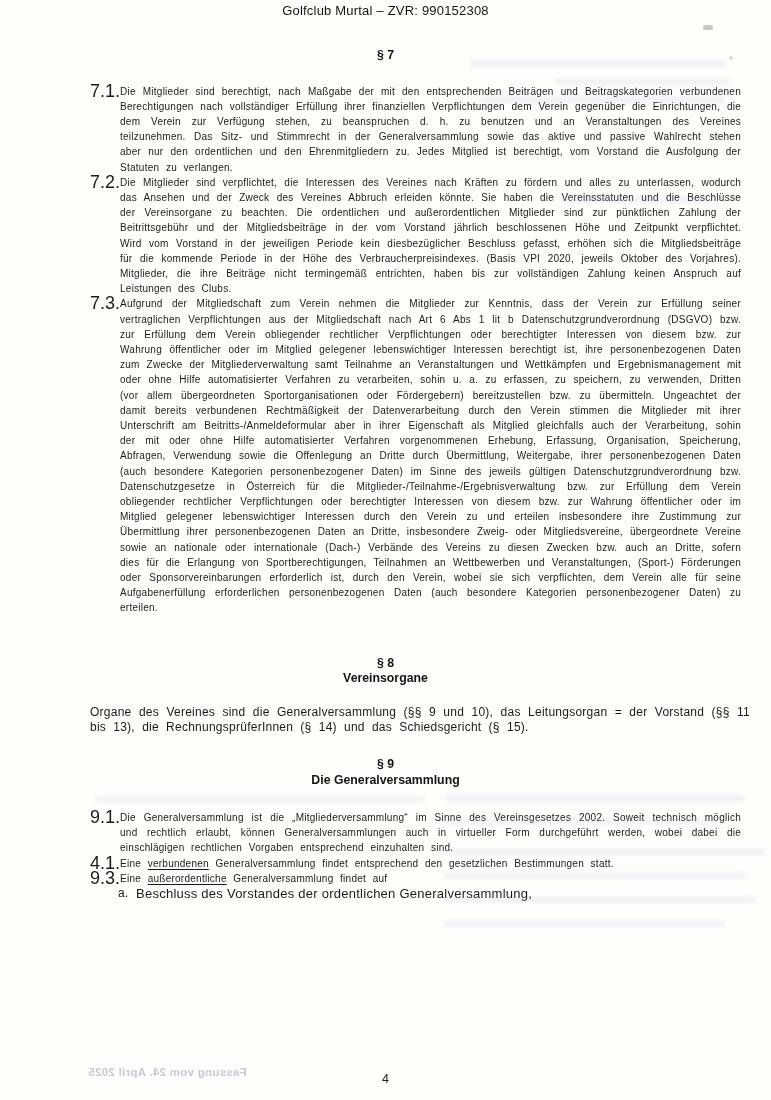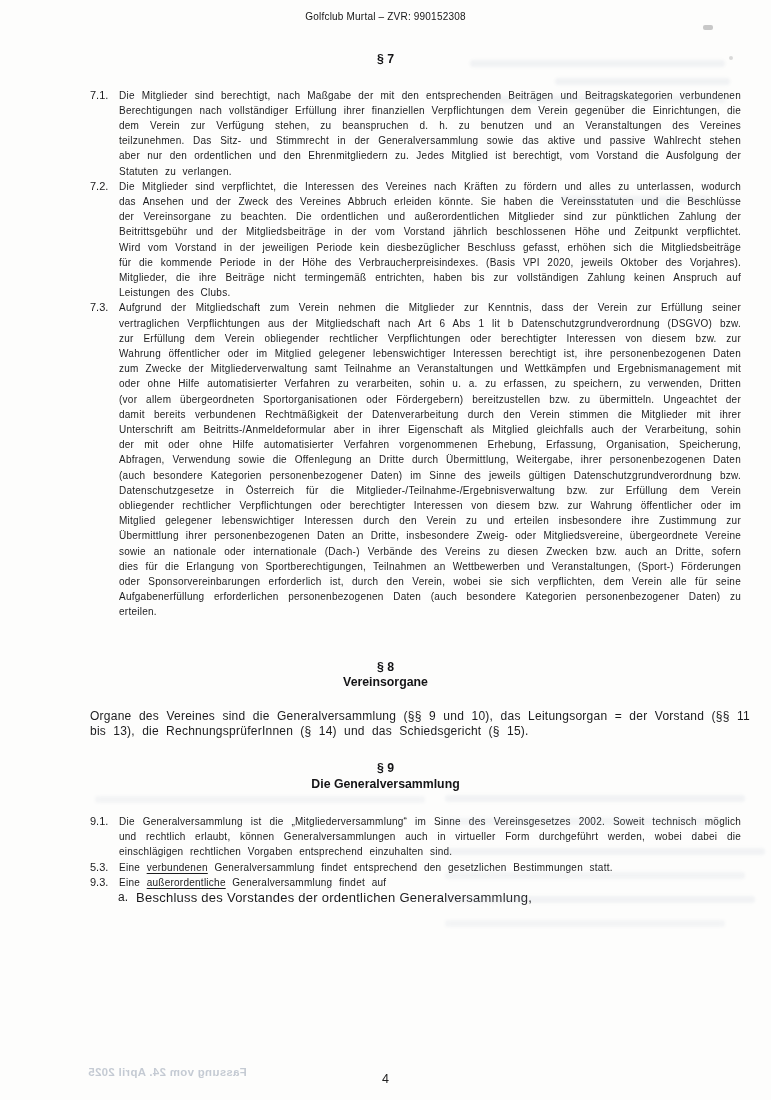--- a/index.html
+++ b/index.html
@@ -8,42 +8,42 @@
     position: relative;
     width: 771px;
     height: 1100px;
     margin: 0 auto;
     background: #fdfdfc;
     color: #1b1b1d;
     font-family: "Liberation Sans", sans-serif;
     overflow: hidden;
   }
   .doc-header {
-    padding-top: 11px;
+    padding-top: 3px;
     text-align: center;
-    font-size: 10px;
+    font-size: 13px;
     letter-spacing: 0.2px;
     color: #151515;
   }
   .sec-head {
     text-align: center;
     font-weight: bold;
     font-size: 12.3px;
     line-height: 15.5px;
     color: #141416;
   }
   .mt-s7 { margin-top: 30px; }
   .mt-s8 { margin-top: 40px; }
   .mt-s9 { margin-top: 22px; }
   .clauses { margin-top: 20px; padding: 0 30px 0 90px; }
   .clauses.tight { margin-top: 22px; }
   .clause { display: flex; }
   .clause-num {
     flex: 0 0 29px;
-    font-size: 11px;
+    font-size: 18px;
     line-height: 15.2px;
   }
   .clause-text {
     flex: 1;
     font-size: 10px;
     line-height: 15.2px;
     text-align: justify;
     letter-spacing: 0.25px;
     word-spacing: 3.6px;
   }
@@ -158,21 +158,21 @@
     <div>§ 9</div>
     <div>Die Generalversammlung</div>
   </div>
 
   <div class="clauses tight">
     <div class="clause">
       <span class="clause-num">9.1.</span>
       <div class="clause-text">Die Generalversammlung ist die „Mitgliederversammlung“ im Sinne des Vereinsgesetzes 2002. Soweit technisch möglich und rechtlich erlaubt, können Generalversammlungen auch in virtueller Form durchgeführt werden, wobei dabei die einschlägigen rechtlichen Vorgaben entsprechend einzuhalten sind.</div>
     </div>
     <div class="clause">
-      <span class="clause-num">5.3.</span>
+      <span class="clause-num">4.1.</span>
       <div class="clause-text"><span>Eine </span><span class="u">verbundenen</span><span> Generalversammlung findet entsprechend den gesetzlichen Bestimmungen statt.</span></div>
     </div>
     <div class="clause">
       <span class="clause-num">9.3.</span>
       <div class="clause-text"><span>Eine </span><span class="u">außerordentliche</span><span> Generalversammlung findet auf</span></div>
     </div>
     <div class="sub-clause">
       <span class="sub-num">a.</span>
       <div class="sub-text">Beschluss des Vorstandes der ordentlichen Generalversammlung,</div>
     </div>

